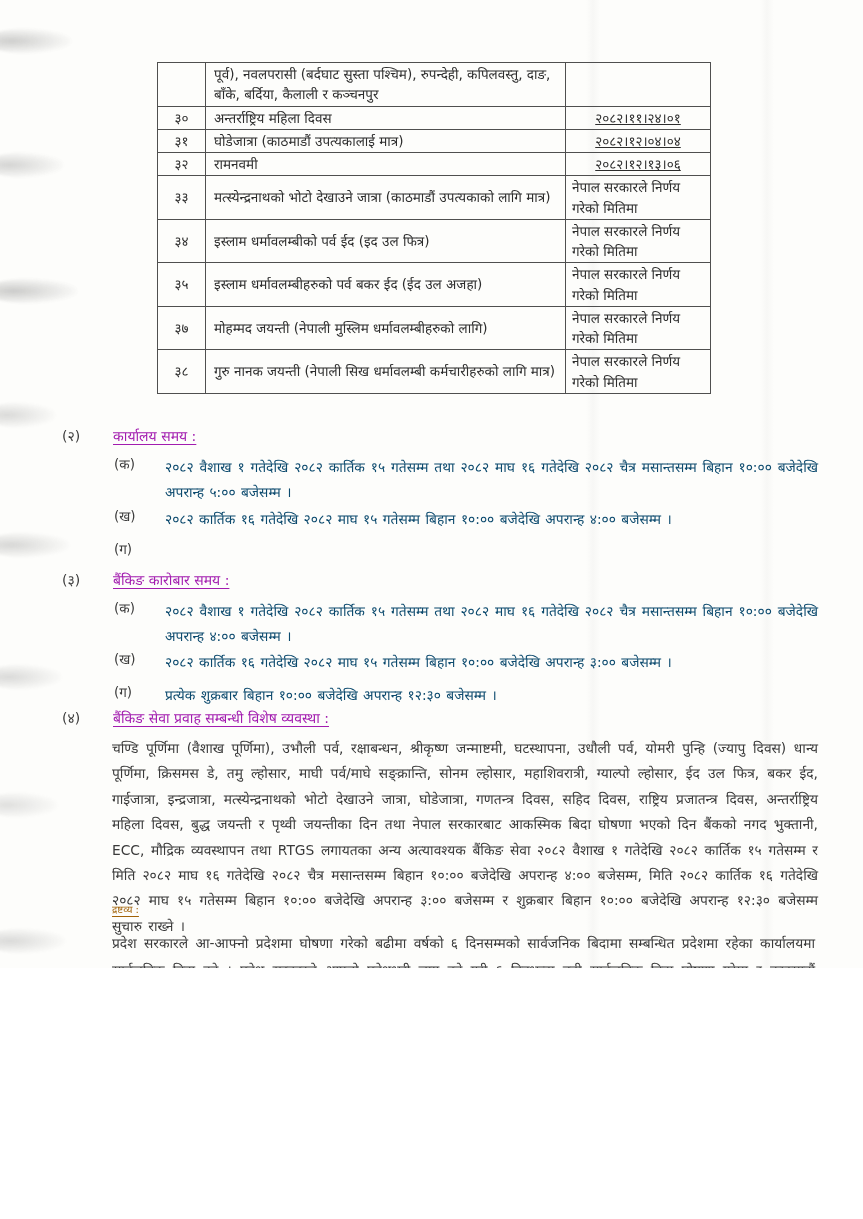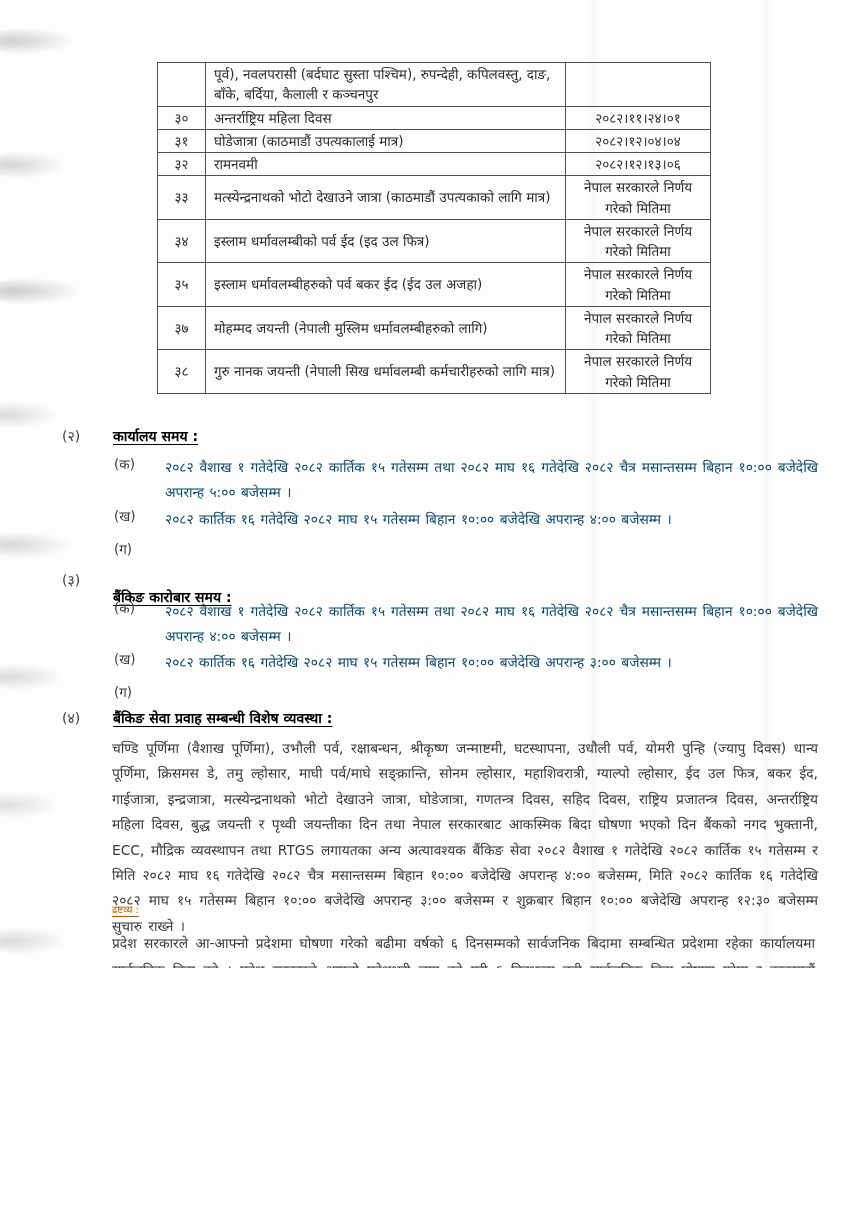--- a/index.html
+++ b/index.html
@@ -19,26 +19,26 @@
     background:radial-gradient(ellipse at 30% 50%, rgba(100,100,100,0.38), rgba(120,120,120,0.12) 55%, transparent 75%);
     filter:blur(1.2px);}
   
   .holiday-table{
     position:absolute; left:157px; top:62px; width:553px;
     border-collapse:collapse; table-layout:fixed;
     font-size:13.5px; color:#2d2d2d; line-height:1.5;
   }
   .holiday-table td{border:1px solid #4f4f4f; padding:1px 8px; vertical-align:middle; overflow:hidden;}
   .holiday-table td.sn{text-align:center; padding:1px 2px;}
-  .holiday-table td.dt{padding:1px 6px;text-align:center;}
-  .holiday-table td.dt.ctr{text-align:center;}
+  .holiday-table td.dt{padding:1px 6px;}
+  .holiday-table td.dt.ctr{text-align:center;text-decoration:underline;}
   
   .abs{position:absolute;}
   .snum{font-size:14px; color:#3c3c3c;}
-  .shead{font-size:14px; font-weight:700; color:#000000;
+  .shead{font-size:14px; font-weight:400; color:#a21caf;
     text-decoration:underline; text-underline-offset:3px; text-decoration-thickness:1px;}
   .ilabel{font-size:13.5px; color:#3c3c3c;}
   .itext{font-size:13.8px; color:#0c4a6e; width:653px; line-height:25px;
     text-align:justify; text-align-last:left; word-spacing:1px;}
   .para{font-size:13.8px; color:#3a3a3a; text-align:justify; text-align-last:left; word-spacing:2px;}
   .notehead{font-size:10px; font-weight:400; color:#a16207;
     text-decoration:underline; text-underline-offset:3px; text-decoration-thickness:1px;}
   
   .stamp{position:absolute; left:250px; top:1016px; width:140px; height:140px; transform:rotate(-8deg); opacity:0.88;}
   .signature{position:absolute; left:372px; top:980px; width:192px; height:176px;}
@@ -119,26 +119,27 @@
 
   <div class="abs snum" style="left:62px;  top:426px;">(२)</div>
   <div class="abs shead" style="left:113px; top:426px;">कार्यालय समय :</div>
   <div class="abs ilabel" style="left:114px; top:455px;">(क)</div>
   <div class="abs itext" style="left:165px; top:455px;">२०८२ वैशाख १ गतेदेखि २०८२ कार्तिक १५ गतेसम्म तथा २०८२ माघ १६ गतेदेखि २०८२ चैत्र मसान्तसम्म बिहान १०:०० बजेदेखि अपरान्ह ५:०० बजेसम्म ।</div>
   <div class="abs ilabel" style="left:114px; top:507px;">(ख)</div>
   <div class="abs itext" style="left:165px; top:507px;">२०८२ कार्तिक १६ गतेदेखि २०८२ माघ १५ गतेसम्म बिहान १०:०० बजेदेखि अपरान्ह ४:०० बजेसम्म ।</div>
   <div class="abs ilabel" style="left:114px; top:540px;">(ग)</div>
 
   <div class="abs snum" style="left:62px;  top:570px;">(३)</div>
-  <div class="abs shead" style="left:113px; top:587px;">बैंकिङ कारोबार समय :</div>
+  <div class="abs shead" style="left:113px; top:570px;">बैंकिङ कारोबार समय :</div>
   <div class="abs ilabel" style="left:114px; top:599px;">(क)</div>
   <div class="abs itext" style="left:165px; top:599px;">२०८२ वैशाख १ गतेदेखि २०८२ कार्तिक १५ गतेसम्म तथा २०८२ माघ १६ गतेदेखि २०८२ चैत्र मसान्तसम्म बिहान १०:०० बजेदेखि अपरान्ह ४:०० बजेसम्म ।</div>
   <div class="abs ilabel" style="left:114px; top:650px;">(ख)</div>
   <div class="abs itext" style="left:165px; top:650px;">२०८२ कार्तिक १६ गतेदेखि २०८२ माघ १५ गतेसम्म बिहान १०:०० बजेदेखि अपरान्ह ३:०० बजेसम्म ।</div>
   <div class="abs ilabel" style="left:114px; top:683px;">(ग)</div>
+  <div class="abs itext" style="left:165px; top:683px;">प्रत्येक शुक्रबार बिहान १०:०० बजेदेखि अपरान्ह १२:३० बजेसम्म ।</div>
 
   <div class="abs snum" style="left:62px;  top:708px;">(४)</div>
   <div class="abs shead" style="left:113px; top:708px;">बैंकिङ सेवा प्रवाह सम्बन्धी विशेष व्यवस्था :</div>
   <div class="abs para" style="left:112px; top:736px; width:706px; line-height:25.4px;">चण्डि पूर्णिमा (वैशाख पूर्णिमा), उभौली पर्व, रक्षाबन्धन, श्रीकृष्ण जन्माष्टमी, घटस्थापना, उधौली पर्व, योमरी पुन्हि (ज्यापु दिवस) धान्य पूर्णिमा, क्रिसमस डे, तमु ल्होसार, माघी पर्व/माघे सङ्क्रान्ति, सोनम ल्होसार, महाशिवरात्री, ग्याल्पो ल्होसार, ईद उल फित्र, बकर ईद, गाईजात्रा, इन्द्रजात्रा, मत्स्येन्द्रनाथको भोटो देखाउने जात्रा, घोडेजात्रा, गणतन्त्र दिवस, सहिद दिवस, राष्ट्रिय प्रजातन्त्र दिवस, अन्तर्राष्ट्रिय महिला दिवस, बुद्ध जयन्ती र पृथ्वी जयन्तीका दिन तथा नेपाल सरकारबाट आकस्मिक बिदा घोषणा भएको दिन बैंकको नगद भुक्तानी, ECC, मौद्रिक व्यवस्थापन तथा RTGS लगायतका अन्य अत्यावश्यक बैंकिङ सेवा २०८२ वैशाख १ गतेदेखि २०८२ कार्तिक १५ गतेसम्म र मिति २०८२ माघ १६ गतेदेखि २०८२ चैत्र मसान्तसम्म बिहान १०:०० बजेदेखि अपरान्ह ४:०० बजेसम्म, मिति २०८२ कार्तिक १६ गतेदेखि २०८२ माघ १५ गतेसम्म बिहान १०:०० बजेदेखि अपरान्ह ३:०० बजेसम्म र शुक्रबार बिहान १०:०० बजेदेखि अपरान्ह १२:३० बजेसम्म सुचारु राख्ने ।</div>
 
   <div class="abs notehead" style="left:112px; top:902px;">द्रष्टव्य :</div>
   <div class="abs para" style="left:112px; top:930px; width:703px; line-height:27.2px;">प्रदेश सरकारले आ-आफ्नो प्रदेशमा घोषणा गरेको बढीमा वर्षको ६ दिनसम्मको सार्वजनिक बिदामा सम्बन्धित प्रदेशमा रहेका कार्यालयमा सार्वजनिक बिदा हुने । प्रदेश सरकारले आफ्नो प्रदेशभरी लागू हुने गरी ६ दिनभन्दा बढी सार्वजनिक बिदा घोषणा गरेमा र काठमाडौं उपत्यकाका तीन जिल्लाको हकमा गृह मन्त्रालयको निर्णय गरेबमोजिम हुने ।</div>
 
   <svg class="stamp" viewBox="0 0 140 140">
     <defs>

